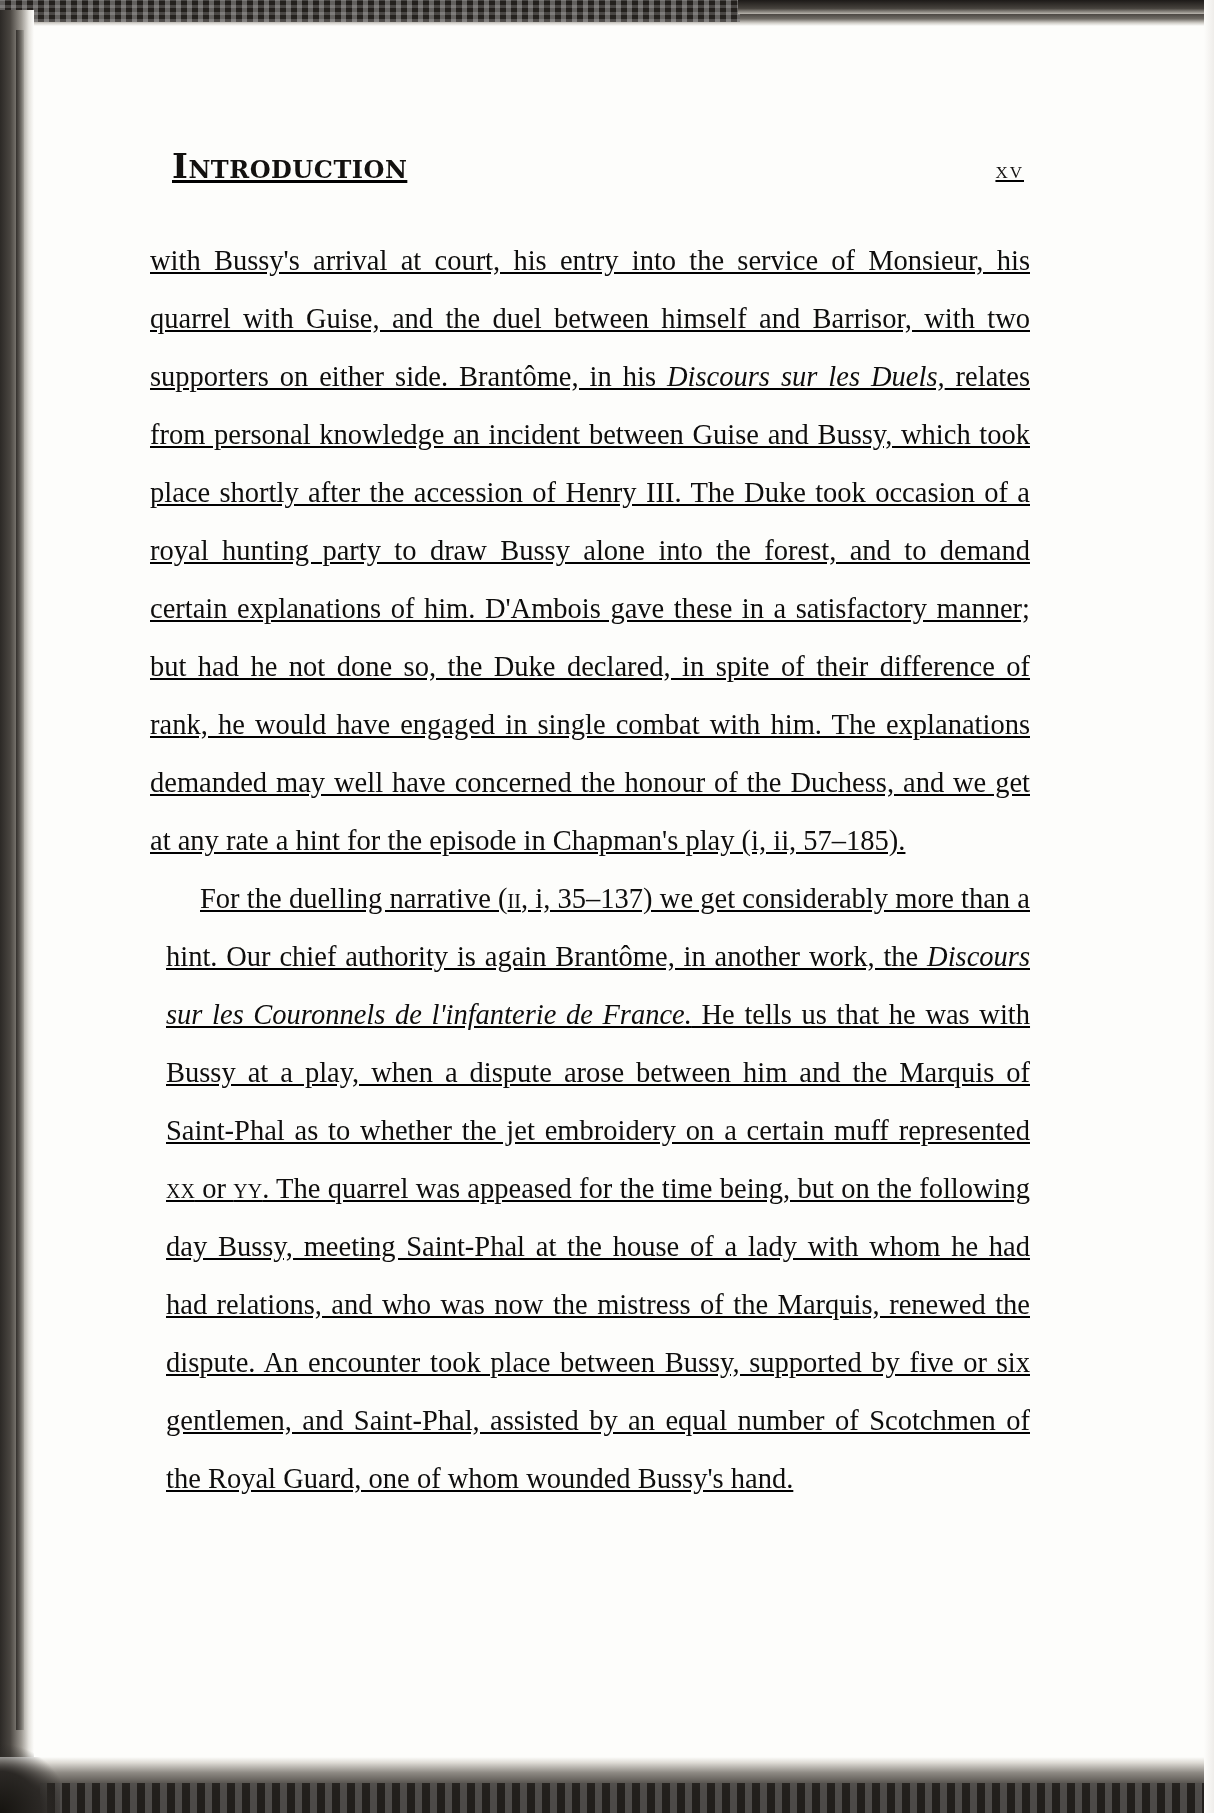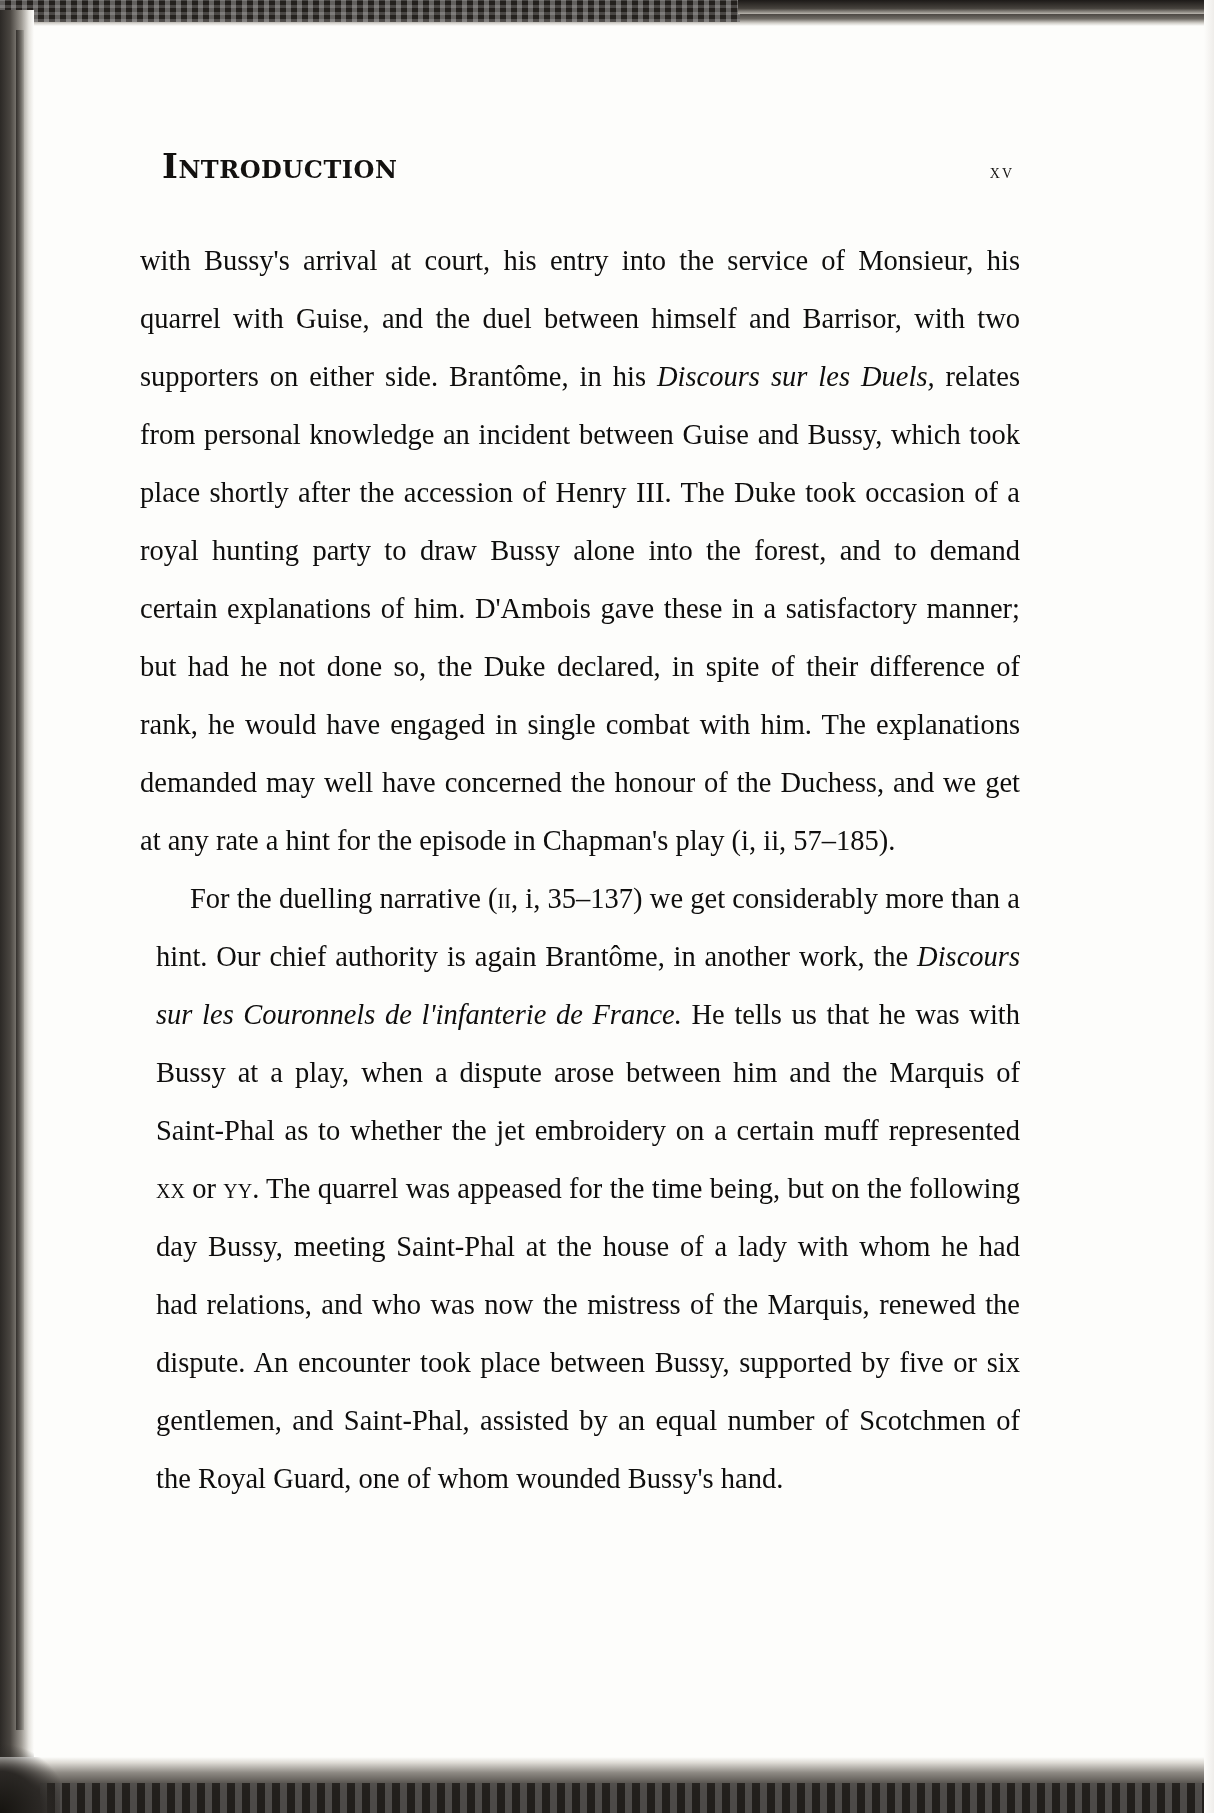--- a/index.html
+++ b/index.html
@@ -87,44 +87,45 @@
 
   
   .sheet {
     position: absolute;
     left: 34px; top: 26px;
     width: 1170px; height: 1731px;
     background: #fdfdfb;
   }
   .content {
     position: absolute;
-    left: 106px;
+    left: 116px;
     top: 120px;
     width: 880px;
+    text-decoration: underline;
   }
 
   .running-head {
     display: flex;
     align-items: baseline;
     justify-content: space-between;
     margin-bottom: 46px;
     padding-left: 22px;
     padding-right: 6px;
   }
   .head-title {
     font-family: "DejaVu Serif", serif;
     font-size: 34px;
     font-weight: 700;
     letter-spacing: 0.5px;
     color: #171513;
     font-variant: small-caps;
   }
   .head-folio {
     font-family: "Liberation Serif", serif;
-    font-size: 20px;
+    font-size: 24px;
     letter-spacing: 2px;
     color: #1a1816;
     font-variant: small-caps;
   }
 
   p.body-par {
     font-family: "Liberation Serif", serif;
     font-size: 28.5px;
     line-height: 58px;
     color: #131211;

